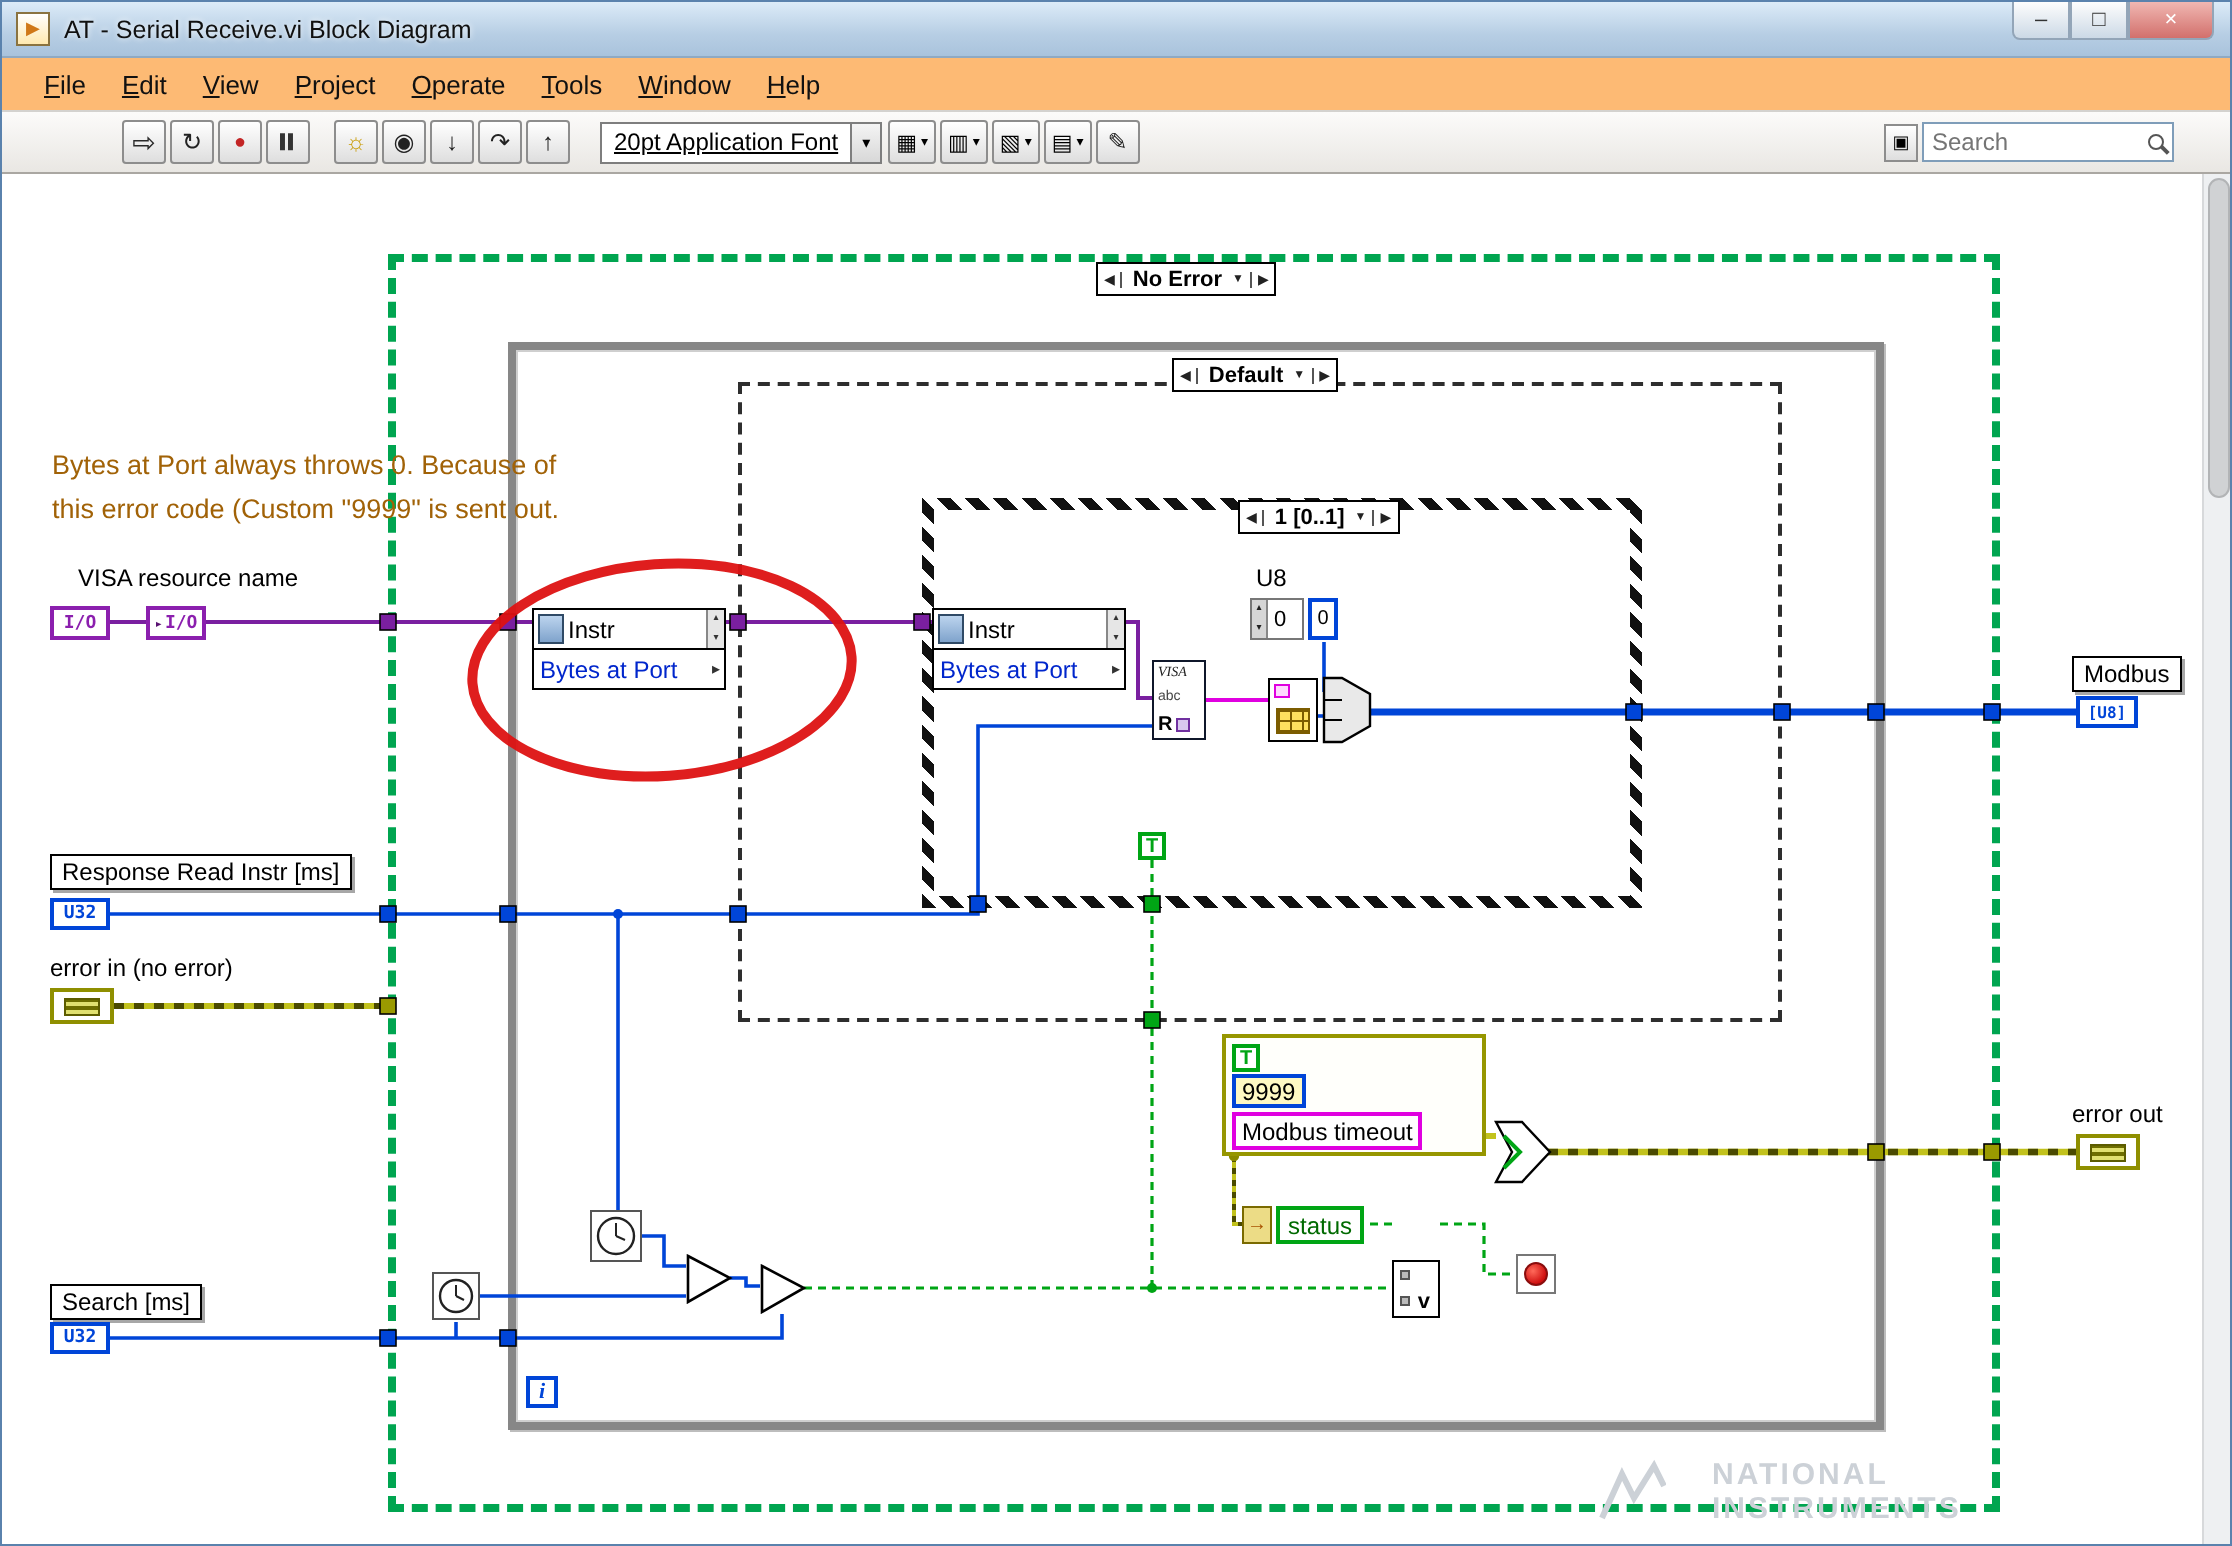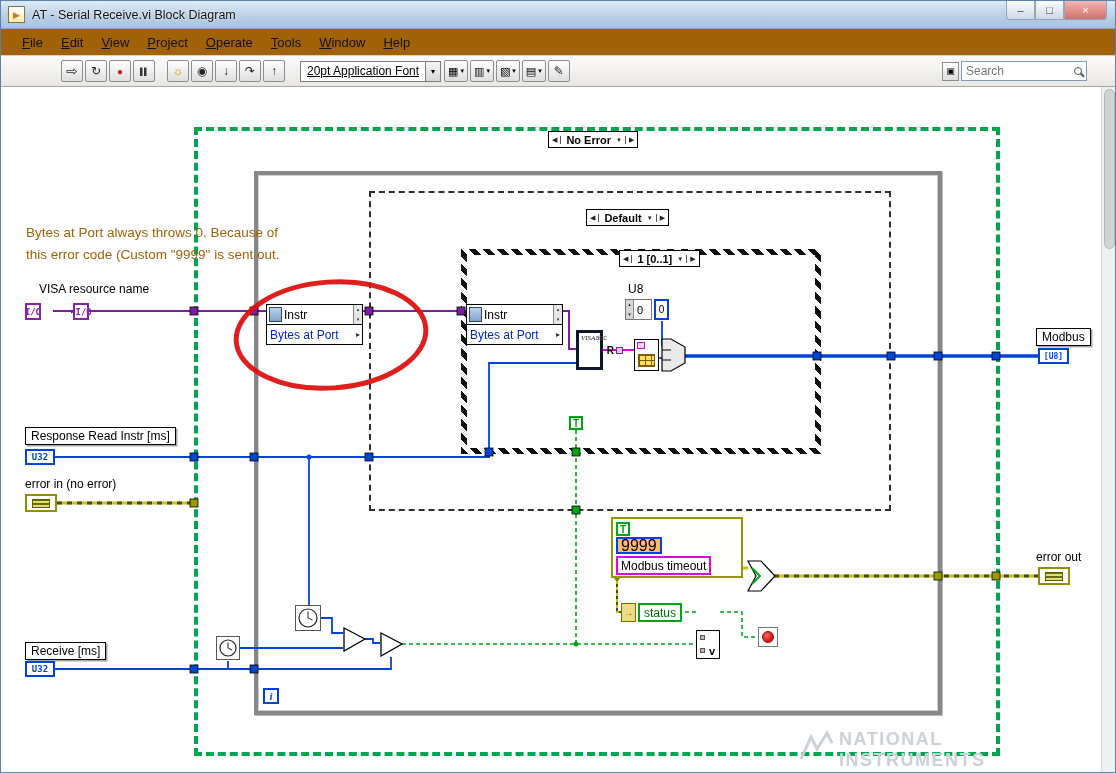--- a/index.html
+++ b/index.html
@@ -15,21 +15,21 @@
     display:flex; align-items:center; justify-content:center; font-size:9px; color:#d07818; }
   .title-text { margin-left:7px; font-size:12.5px; color:#111; text-shadow:0 0 3px #fff; }
   .caption-buttons { position:absolute; right:8px; top:0; display:flex; }
   .cap-btn { width:29px; height:19px; border:1px solid #93a5b8; border-top:none;
     background:linear-gradient(#fdfdfd,#ccd9e6); display:flex; align-items:center; justify-content:center;
     font-size:11px; color:#333; }
   .cap-btn:first-child { border-bottom-left-radius:4px; }
   .cap-btn.close { width:43px; background:linear-gradient(#f0b7b2,#d2706c); color:#fff; border-bottom-right-radius:4px; }
 
   
-  .menubar { position:absolute; left:0; top:28px; width:100%; height:27px; background:#a16207;
+  .menubar { position:absolute; left:0; top:28px; width:100%; height:27px; background:#fdba74;
     border-bottom:1px solid #d4d2cf; display:flex; align-items:center; padding-left:12px; font-size:13px; }
   .menu-item { padding:3px 9px; color:#111; cursor:default; }
   .menu-item u { text-decoration:underline; }
 
   
   .toolbar { position:absolute; left:0; top:55px; width:100%; height:31px;
     background:linear-gradient(#fcfbfa,#e9e7e3); border-bottom:1px solid #aaa7a2;
     display:flex; align-items:center; }
   .tb-group { display:flex; align-items:center; margin-left:60px; }
   .tb-btn { width:22px; height:22px; border:1px solid #8d8d8d; border-radius:2px;
@@ -78,42 +78,42 @@
   .sel-label { padding:0 5px; white-space:nowrap;font-weight:bold; }
   .sel-drop { font-size:6px; padding-right:3px; color:#222; }
 
   .free-label { font-size:12px; color:#000; white-space:nowrap; }
   .comment { font-size:13.5px; color:#a16207; white-space:nowrap; position:absolute; z-index:3; }
   .boxed-label { background:#fff; border:1px solid #000; padding:1px 5px; font-size:12px; white-space:nowrap;
     box-shadow:1.5px 1.5px 0 rgba(80,80,80,.5); }
 
   .term { display:flex; align-items:center; justify-content:center; background:#fff;
     font-family:"DejaVu Sans Mono","Liberation Mono",monospace; font-weight:bold; }
-  .t-io  { width:16px; height:17px; border:2px solid #8b1fae; color:#8b1fae; font-size:9px; }
+  .t-io  { width:30px; height:17px; border:2px solid #8b1fae; color:#8b1fae; font-size:9px; }
   .t-u32 { width:30px; height:16px; border:2px solid #0045d8; color:#0045d8; font-size:9px; }
   .t-u8a { width:31px; height:16px; border:2px solid #0045d8; color:#0045d8; font-size:8px; }
   .t-err { width:32px; height:18px; border:2px solid #8f8f00; }
   .t-err .pat { width:18px; height:9px; border:1px solid #5c5c00;
     background:repeating-linear-gradient(0deg,#e0e070 0 2px,#6e6e00 2px 4px); }
   .io-arrow { font-size:7px; margin-right:1px; color:#5a1372; }
 
   .propnode { width:97px; height:41px; background:#fff; border:1px solid #000; }
   .pn-row1 { height:20px; border-bottom:1px solid #000; display:flex; align-items:center; }
   .pn-icon { width:13px; height:15px; margin:0 2px; background:linear-gradient(#bcd4ee,#7fa3cc);
     border:1px solid #2f4a66; flex:none; }
   .pn-class { font-size:12px; flex:1; }
   .pn-scroll { width:9px; height:100%; border-left:1px solid #888; background:#e6e6e6;
     display:flex; flex-direction:column; align-items:center; justify-content:space-around;
     font-size:5px; line-height:5px; color:#333; }
   .pn-row2 { height:19px; display:flex; align-items:center; padding-left:3px; }
   .pn-item { font-size:12px; color:#0026cc; flex:1; white-space:nowrap; }
   .pn-dir { font-size:8px; color:#333; padding-right:2px; }
 
-  .visa-read { width:27px; height:40px; background:#fff; border:3px solid #0f172a; padding:1px 2px;
-    display:flex; flex-direction:row; justify-content:space-between; }
+  .visa-read { width:27px; height:40px; background:#fff; border:1px solid #0f172a; padding:1px 2px;
+    display:flex; flex-direction:column; justify-content:space-between; }
   .vr-l1 { font:italic 7px "Liberation Serif","DejaVu Serif",serif; color:#222; }
   .vr-l2 { font-size:7px; color:#444; }
   .vr-l3 { font-size:10px; font-weight:bold; display:flex; align-items:center; gap:2px; }
   .vr-dot { width:7px; height:7px; background:#d8c8ee; border:1px solid #7030a0; display:inline-block; }
 
   .conv-icon { width:25px; height:32px; background:#fff; border:1px solid #000; position:relative; }
   .conv-icon .c1 { position:absolute; left:2px; top:2px; width:8px; height:7px; border:1px solid #e000e0; background:#ffd8ff; }
   .conv-icon .c2 { position:absolute; left:3px; bottom:3px; width:17px; height:13px; background:#ffe05e; border:1px solid #7c5c00;
     background-image:linear-gradient(#7c5c00 1px,transparent 1px),linear-gradient(90deg,#7c5c00 1px,transparent 1px);
     background-size:6px 5px; }
@@ -121,21 +121,21 @@
   .u8b1 { display:flex; width:27px; height:21px; border:1px solid #777; background:#fff; }
   .u8b1 .sp { width:8px; background:#d6d6d6; border-right:1px solid #888; display:flex; flex-direction:column;
     align-items:center; justify-content:space-around; font-size:5px; line-height:5px; color:#222; }
   .u8b1 .v { flex:1; font-size:11px; display:flex; align-items:center; padding-left:3px; }
   .u8b2 { width:15px; height:21px; border:2px solid #0045d8; background:#fff; font-size:10px;
     display:flex; align-items:center; justify-content:center; }
 
   .bool-const { width:14px; height:14px; border:2px solid #00a515; background:#fff; color:#00a515;
     font-size:10px; font-weight:bold; display:flex; align-items:center; justify-content:center; }
   .cluster { border:2px solid #969600; background:#fffffb; }
-  .num-const { position:absolute; border:2px solid #0045d8; background:#fdba74; font-size:16px; padding:0 3px; height:17px;
+  .num-const { position:absolute; border:2px solid #0045d8; background:#fef9c3; font-size:12px; padding:0 3px; height:17px;
     display:flex; align-items:center; }
   .str-const { position:absolute; border:2px solid #e000e0; background:#fff; font-size:12px; padding:0 3px; height:19px;
     display:flex; align-items:center; white-space:nowrap; }
 
   .status-node { display:flex; align-items:center; }
   .unb-icon { width:15px; height:19px; background:#ecdc86; border:1px solid #7a6a00; color:#a85200;
     font-size:10px; display:flex; align-items:center; justify-content:center; }
   .status-box { height:19px; border:2px solid #00a515; background:#fff; color:#006a00; font-size:12px;
     display:flex; align-items:center; padding:0 4px; margin-left:2px; }
 
@@ -146,22 +146,22 @@
   .led-node { width:20px; height:20px; border:1px solid #777; background:#fff;
     display:flex; align-items:center; justify-content:center; }
   .led { width:12px; height:12px; border-radius:50%; background:radial-gradient(circle at 35% 35%, #ff6a5a,#d01010 70%);
     border:1px solid #8a0d0d; }
 
   .clock { background:#fff; border:1px solid #555; display:flex; align-items:center; justify-content:center; }
   .iter-term { width:16px; height:16px; border:2px solid #0045d8; color:#0045d8; background:#fff;
     font:bold italic 11px "Liberation Serif","DejaVu Serif",serif;
     display:flex; align-items:center; justify-content:center; }
 
-  .watermark { display:flex; gap:6px; align-items:flex-start; color:#ccd1d7; font-weight:bold;
-    font-size:18px; letter-spacing:1.5px; z-index:1; position:absolute; }
+  .watermark { display:flex; gap:23px; align-items:flex-start; color:#ccd1d7; font-weight:bold;
+    font-size:15px; letter-spacing:1.5px; z-index:1; position:absolute; }
   .vscroll { position:absolute; left:1100px; top:0; width:16px; height:687px; background:#eef0f2;
     border-left:1px solid #d7d9db; z-index:8; }
   .vthumb { margin:2px; height:160px; background:#d0d2d4; border:1px solid #b2b4b6; border-radius:7px; }
 </style>
 </head>
 <body>
 
 <div class="window">
 
   <div class="titlebar">
@@ -305,21 +305,21 @@
       <circle cx="575" cy="557" r="2.5" fill="#00a515"></circle>
       <circle cx="616" cy="491" r="2.6" fill="#8a8a00"></circle>
     </svg>
 
     <div class="case-selector" style="left:547px;top:44px">
       <span class="sel-arrow l">◀</span>
       <span class="sel-label">No Error</span>
       <span class="sel-drop">▼</span>
       <span class="sel-arrow r">▶</span>
     </div>
-    <div class="case-selector" style="left:585px;top:122px">
+    <div class="case-selector" style="left:585px;top:92px">
       <span class="sel-arrow l">◀</span>
       <span class="sel-label">Default</span>
       <span class="sel-drop">▼</span>
       <span class="sel-arrow r">▶</span>
     </div>
     <div class="case-selector" style="left:618px;top:163px">
       <span class="sel-arrow l">◀</span>
       <span class="sel-label">1 [0..1]</span>
       <span class="sel-drop">▼</span>
       <span class="sel-arrow r">▶</span>
@@ -338,21 +338,21 @@
       </div>
 
     <div class="boxed-label" style="left:24px;top:340px">Response Read Instr [ms]</div>
     <div class="term t-u32" style="left:24px;top:362px">U32</div>
 
     <div class="free-label" style="left:24px;top:390px">error in (no error)</div>
     <div class="term t-err" style="left:24px;top:407px">
         <span class="pat"></span>
       </div>
 
-    <div class="boxed-label" style="left:24px;top:555px">Receive [ms]</div>
+    <div class="boxed-label" style="left:24px;top:555px">Search [ms]</div>
     <div class="term t-u32" style="left:24px;top:574px">U32</div>
 
     <div class="node propnode" style="left:265px;top:217px">
       <div class="pn-row1">
         <span class="pn-icon"></span>
         <span class="pn-class">Instr</span>
         <span class="pn-scroll">
             <span>▴</span>
             <span>▾</span>
           </span>

